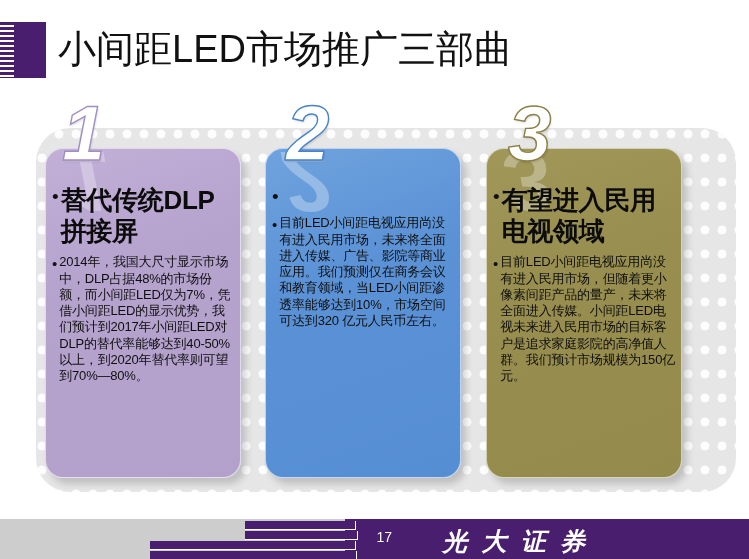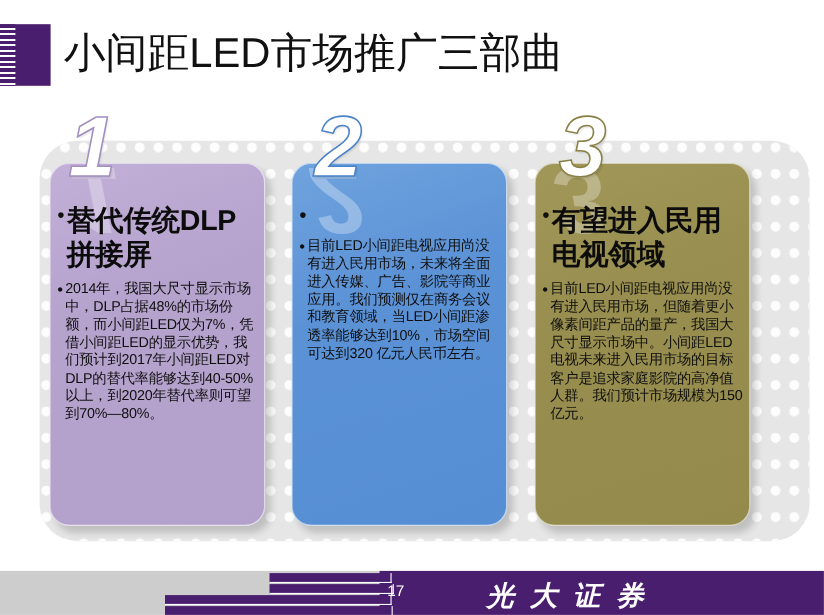--- a/index.html
+++ b/index.html
@@ -202,21 +202,21 @@
   .step-a { left: 245px; top: 2px;  width: 110px; height: 8px; }
   .step-b { left: 245px; top: 12px; width: 112px; height: 8px; }
   .step-c { left: 150px; top: 22px; width: 205px; height: 8px; }
   .step-d { left: 150px; top: 32px; width: 206px; height: 8px; }
 
   .page-number {
     position: absolute;
     left: 352px;
     top: 10px;
     width: 40px;
-    text-align: left;
+    text-align: right;
     font-size: 14px;
     color: #ffffff;
   }
   .logo-cn {
     position: absolute;
     right: 160px;
     top: 6px;
     font-family: "Liberation Serif", "DejaVu Serif", serif;
     font-size: 25px;
     font-weight: bold;
@@ -290,21 +290,21 @@
 
   <div class="card card-3">
     <div class="numeral-reflection">3</div>
     <div class="card-body">
       <div class="bullet-row heading">
         <span class="bullet-dot">•</span>
         <span class="heading-text">有望进入民用电视领域</span>
       </div>
       <div class="bullet-row body-row">
         <span class="bullet-dot">•</span>
-        <span class="body-text">目前LED小间距电视应用尚没有进入民用市场，但随着更小像素间距产品的量产，我国大尺寸显示市场中。小间距LED电视未来进入民用市场的目标客户是追求家庭影院的高净值人群。我们预计市场规模为150亿元。</span>
+        <span class="body-text">目前LED小间距电视应用尚没有进入民用市场，但随着更小像素间距产品的量产，未来将全面进入传媒。小间距LED电视未来进入民用市场的目标客户是追求家庭影院的高净值人群。我们预计市场规模为150亿元。</span>
       </div>
     </div>
   </div>
 
   <div class="numeral numeral-1">1</div>
   <div class="numeral numeral-2">2</div>
   <div class="numeral numeral-3">3</div>
 
   <div class="footer-sliver"></div>
   <div class="footer">

